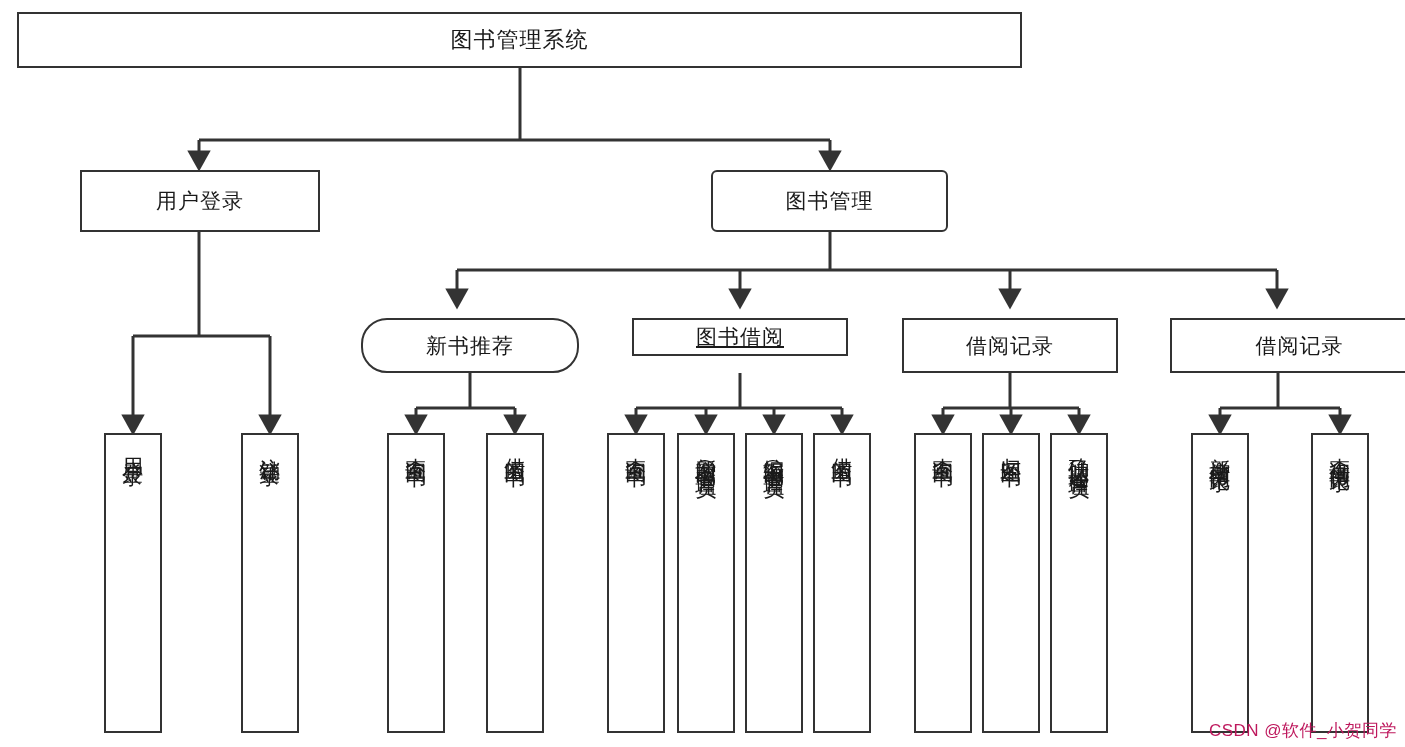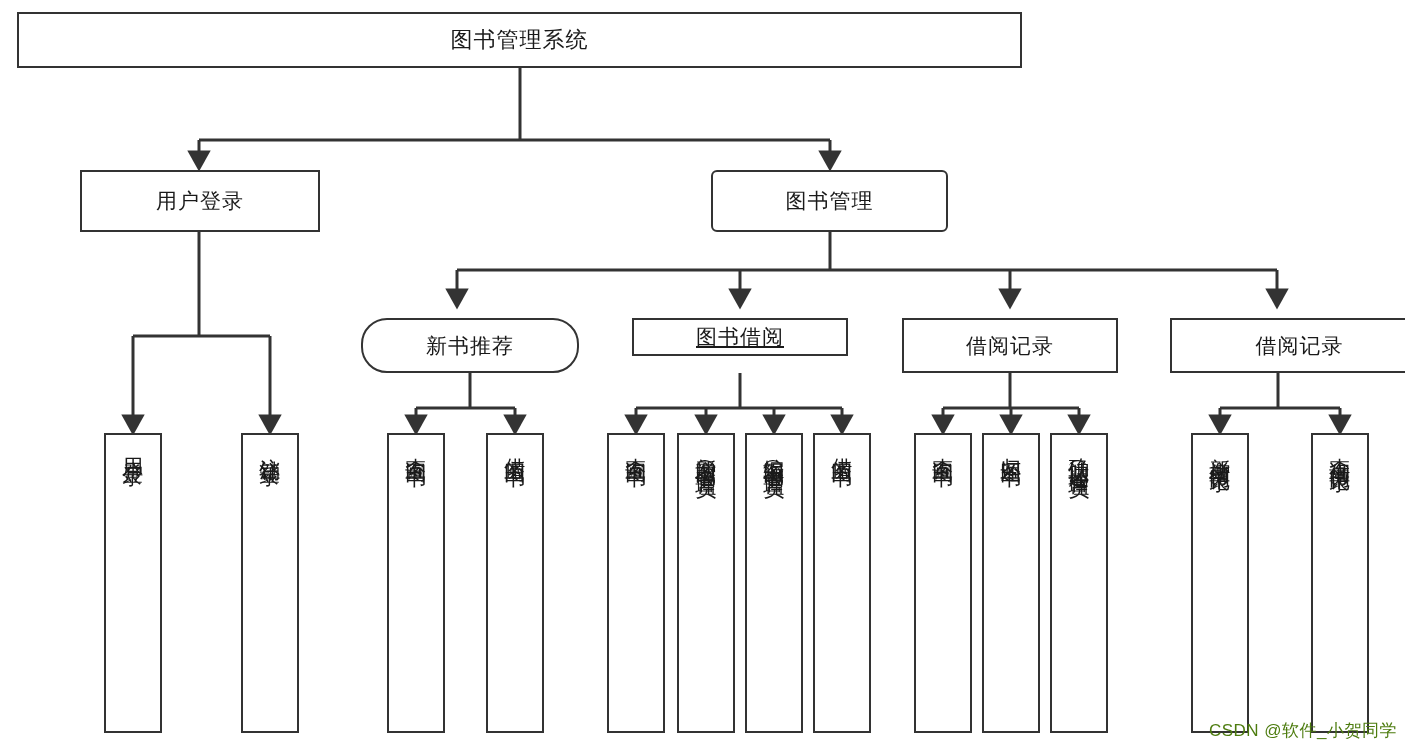--- a/index.html
+++ b/index.html
@@ -59,21 +59,21 @@
     margin: 0 auto;
   }
   .node.root .node-label {
     font-size: 22px;
   }
   #watermark {
     position: absolute;
     right: 8px;
     bottom: 5px;
     font-size: 17px;
-    color: #4d7c0f;
+    color: #be185d;
     letter-spacing: 0.5px;
     white-space: nowrap;
   }
 </style>
 </head>
 <body>
 
 <div id="diagram-root">
 
   <svg id="edge-layer" viewBox="0 0 1405 747" xmlns="http://www.w3.org/2000/svg">

